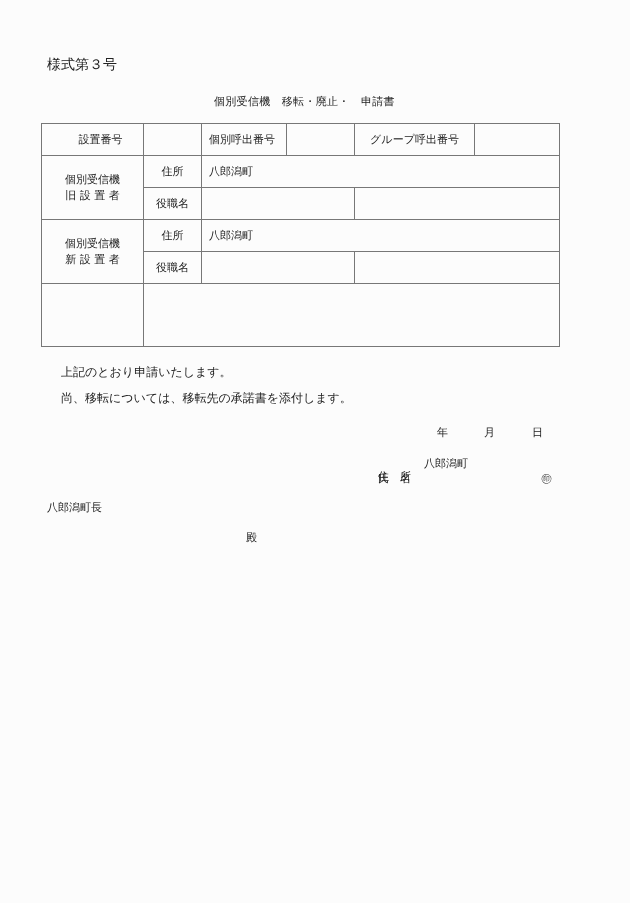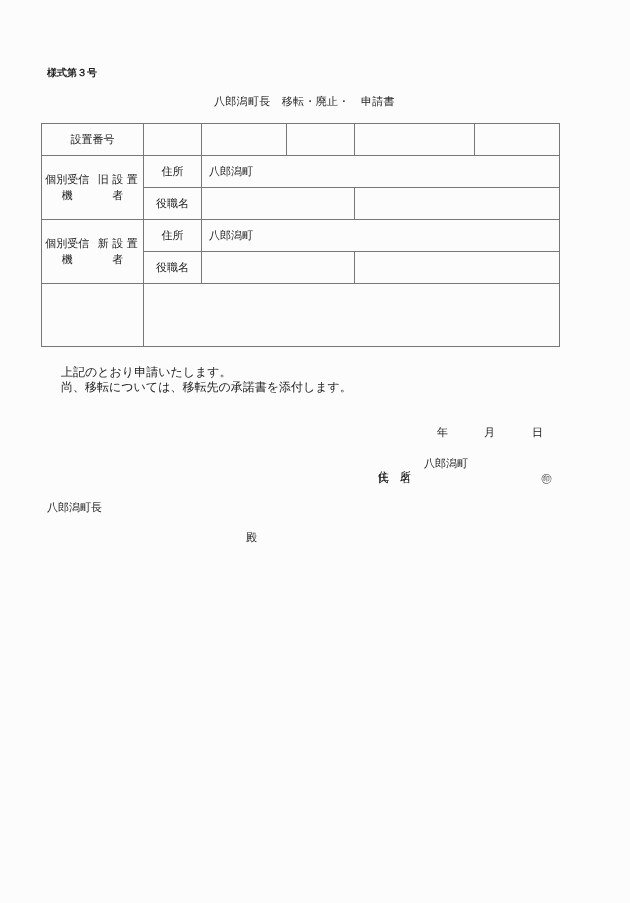--- a/index.html
+++ b/index.html
@@ -1,57 +1,59 @@
 <!DOCTYPE html>
 <html><head>
 <meta charset="utf-8">
 <style>
   html, body { margin: 0; padding: 0; }
   body {
     width: 630px; height: 903px; background: #fcfcfc; position: relative; overflow: hidden;
     font-family: "DejaVu Serif", "Liberation Serif", serif; color: #222; font-size: 11px;
   }
   .abs { position: absolute; white-space: nowrap; }
-  .form-no { left: 47px; top: 66px; font-size: 10px; font-weight: bold; }
+  .form-no { left: 47px; top: 56px; font-size: 14px; }
   .title { left: 214px; top: 94px; font-size: 11px; letter-spacing: 0.3px; }
   .tbl { position: absolute; left: 41px; top: 123px; width: 519px; height: 224px; border: 1px solid #777; box-sizing: border-box; }
   .cell { position: absolute; box-sizing: border-box; display: flex; align-items: center; font-size: 11px; }
   .center { justify-content: center; text-align: center; }
   .left { justify-content: flex-start; padding-left: 7px; }
   .hl { position: absolute; height: 1px; background: #777; }
   .vl { position: absolute; width: 1px; background: #777; }
-  .stack { display: flex; align-items: center; line-height: 16px; }
+  .stack { display: flex; flex-direction: column; align-items: center; line-height: 16px; text-align: right; }
   .body-text { left: 61px; font-size: 12px; }
   .sign { font-size: 11px; }
 </style>
 </head>
 <body>
 
 <div class="abs form-no">様式第３号</div>
-<div class="abs title">八郎潟町長　移転・廃止・　申請書</div>
+<div class="abs title">個別受信機　移転・廃止・　申請書</div>
 
 <div class="tbl">
 
   <div class="hl" style="left:0; right:0; top:31px;"></div>
   <div class="hl" style="left:101px; right:0; top:63px;"></div>
   <div class="hl" style="left:0; right:0; top:95px;"></div>
   <div class="hl" style="left:101px; right:0; top:127px;"></div>
   <div class="hl" style="left:0; right:0; top:159px;"></div>
 
   <div class="vl" style="left:101px; top:0; bottom:0;"></div>
   <div class="vl" style="left:159px; top:0; height:159px;"></div>
   <div class="vl" style="left:244px; top:0; height:31px;"></div>
   <div class="vl" style="left:312px; top:0; height:31px;"></div>
   <div class="vl" style="left:432px; top:0; height:31px;"></div>
   <div class="vl" style="left:312px; top:63px; height:32px;"></div>
   <div class="vl" style="left:312px; top:127px; height:32px;"></div>
 
-  <div class="cell center" style="left:0; top:0; width:101px; height:31px;">設置番号</div>
+  <div class="cell center" style="left:8px; top:0; width:101px; height:31px;">設置番号</div>
   <div class="cell left" style="left:102px; top:0; width:57px; height:31px;"></div>
+  <div class="cell left" style="left:160px; top:0; width:84px; height:31px;">個別呼出番号</div>
   <div class="cell left" style="left:245px; top:0; width:67px; height:31px;"></div>
+  <div class="cell center" style="left:313px; top:0; width:119px; height:31px;">グループ呼出番号</div>
   <div class="cell left" style="left:433px; top:0; width:85px; height:31px;"></div>
 
   <div class="cell center" style="left:0; top:32px; width:101px; height:63px;">
     <div class="stack">
       <span>個別受信機</span>
       <span>旧 設 置 者</span>
     </div>
   </div>
   <div class="cell center" style="left:102px; top:32px; width:57px; height:31px;">住所</div>
   <div class="cell left" style="left:160px; top:32px; width:358px; height:31px;">八郎潟町</div>
@@ -69,21 +71,21 @@
   <div class="cell left" style="left:160px; top:96px; width:358px; height:31px;">八郎潟町</div>
   <div class="cell center" style="left:102px; top:128px; width:57px; height:31px;">役職名</div>
   <div class="cell left" style="left:160px; top:128px; width:152px; height:31px;"></div>
   <div class="cell left" style="left:313px; top:128px; width:205px; height:31px;"></div>
 
   <div class="cell center" style="left:0; top:160px; width:101px; height:62px;"></div>
   <div class="cell left" style="left:102px; top:160px; width:416px; height:62px;"></div>
 </div>
 
 <div class="abs body-text" style="top:364px;">上記のとおり申請いたします。</div>
-<div class="abs body-text" style="top:379px;">尚、移転については、移転先の承諾書を添付します。</div>
+<div class="abs body-text" style="top:390px;">尚、移転については、移転先の承諾書を添付します。</div>
 
 <div class="abs sign" style="left:437px; top:425px;">年</div>
 <div class="abs sign" style="left:484px; top:425px;">月</div>
 <div class="abs sign" style="left:532px; top:425px;">日</div>
 
 <div class="abs sign" style="left:378px; top:469px;">住　所</div>
 <div class="abs sign" style="left:424px; top:456px;">八郎潟町</div>
 <div class="abs sign" style="left:378px; top:471px;text-align:center;">氏　名</div>
 <div class="abs sign" style="left:424px; top:471px; width:110px; height:14px;"></div>
 <div class="abs sign" style="left:541px; top:471px;">㊞</div>

